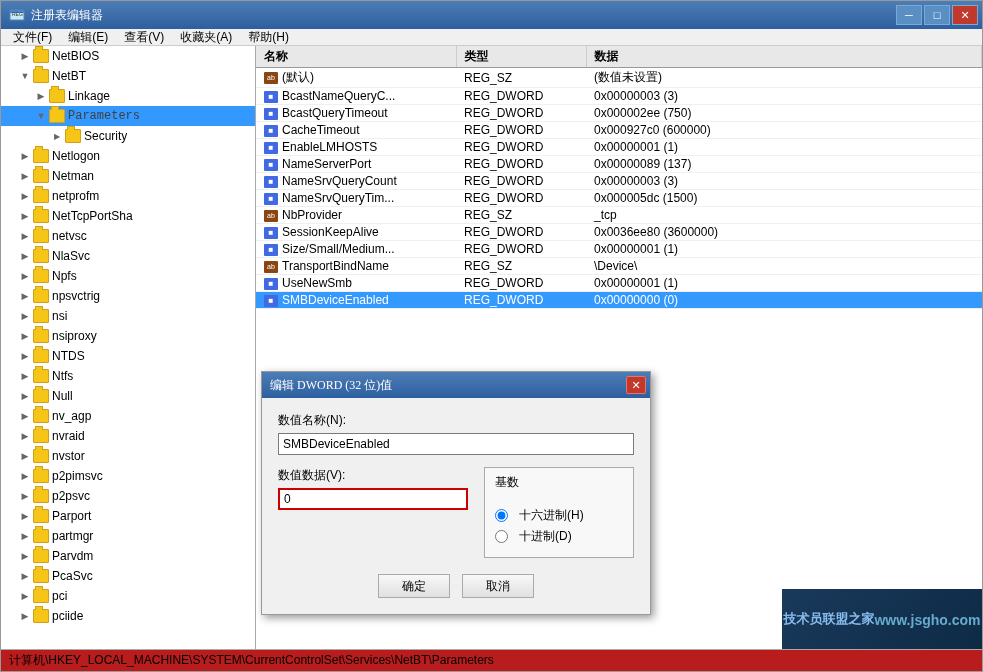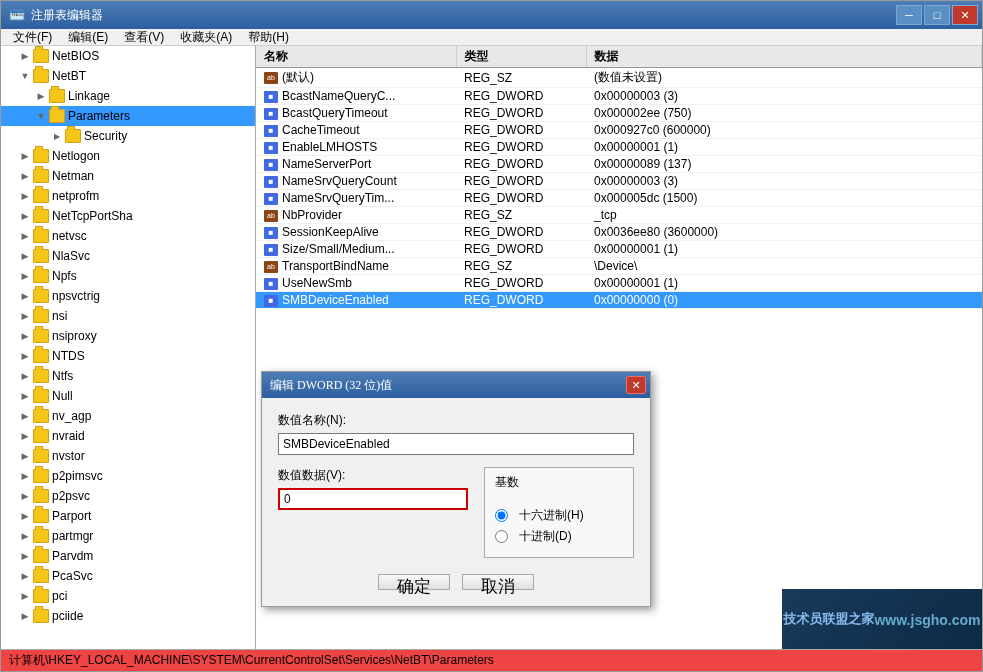--- a/index.html
+++ b/index.html
@@ -103,21 +103,21 @@
 
     .tree-item {
       display: flex;
       align-items: center;
       height: 20px;
       cursor: pointer;
       white-space: nowrap;
       padding-right: 4px;
     }
     .tree-item.selected { background: #3399ff; color: white; }
-    .tree-item.selected .tree-label { color: #000000; }
+    .tree-item.selected .tree-label { color: #404040; font-family: Liberation Mono, monospace; }
 
     .tree-indent {
       display: inline-block;
       width: 16px;
       flex-shrink: 0;
     }
     .tree-expander {
       width: 16px;
       height: 16px;
       display: flex;
@@ -198,21 +198,21 @@
       vertical-align: middle;
     }
     .reg-icon.ab {
       background: #8b4513;
       font-size: 7px;
     }
 
     
     .status-bar {
       height: 22px;
-      background: #ef4444;
+      background: #b91c1c;
       border-top: 1px solid #aaa;
       display: flex;
       align-items: center;
       padding: 0 8px;
       font-size: 12px;
       color: #000;
     }
 
     
     .dialog-overlay {
@@ -328,24 +328,24 @@
 
     .dialog-buttons {
       display: flex;
       justify-content: center;
       gap: 12px;
       margin-top: 16px;
     }
 
     .dialog-btn {
       width: 72px;
-      height: 16px;
+      height: 24px;
       background: linear-gradient(to bottom, #f8f8f8, #e0e0e0);
       border: 1px solid #aaa;
-      font-size: 17px;
+      font-size: 12px;
       cursor: pointer;
     }
 
     
     .watermark {
       position: absolute;
       bottom: 22px;
       right: 0;
       width: 200px;
       height: 60px;

